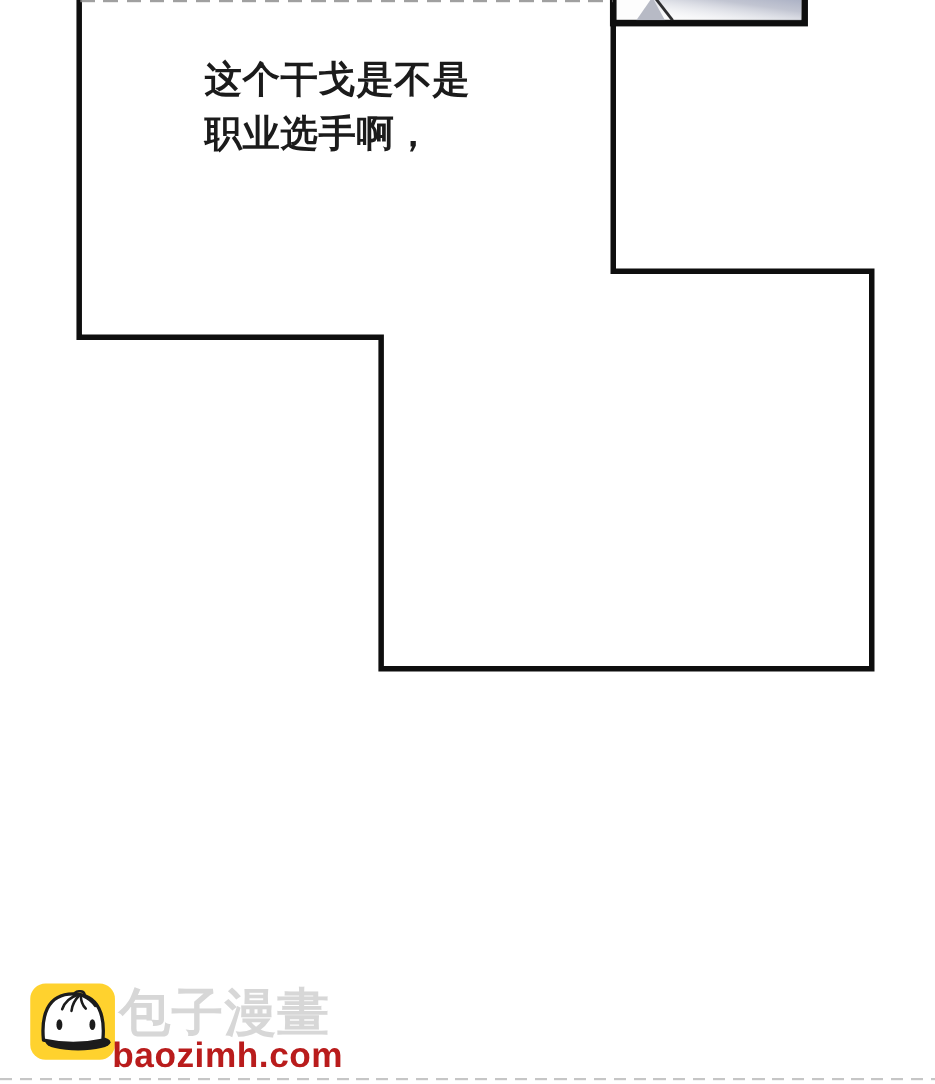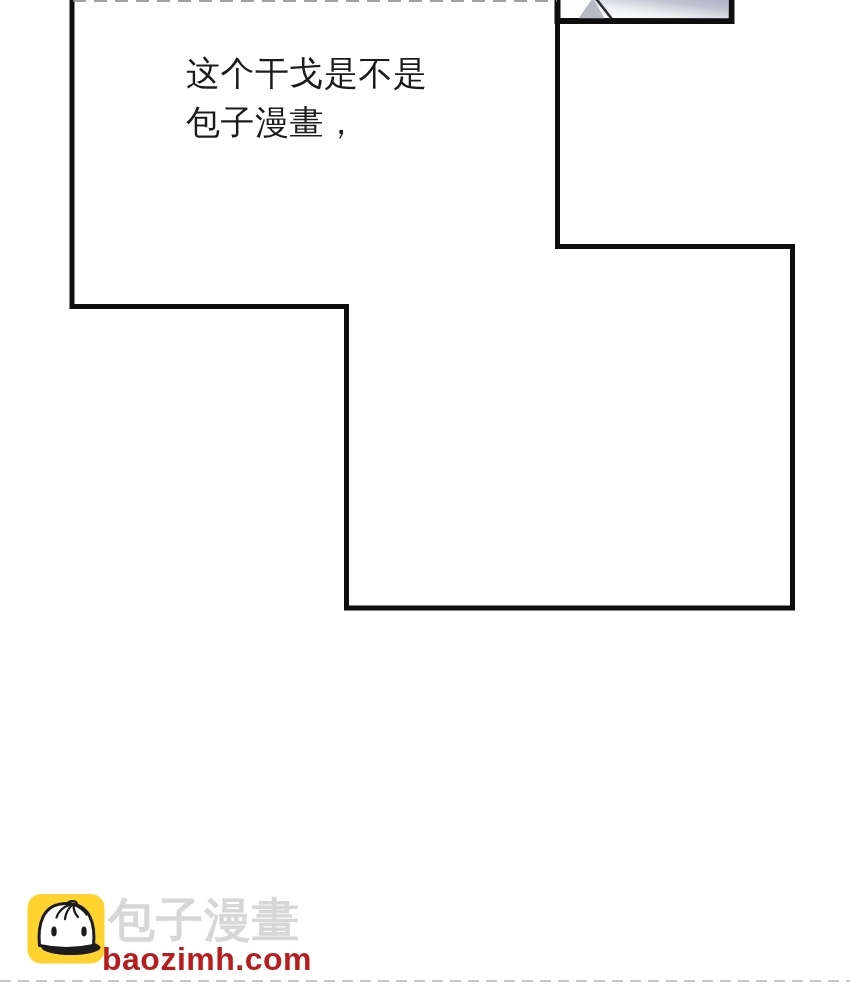--- a/index.html
+++ b/index.html
@@ -28,21 +28,21 @@
     left: 73px;
     top: 0;
     width: 484px;
     height: 2px;
     background: repeating-linear-gradient(90deg, #8f8f8f 0 13px, transparent 13px 21px);
     opacity: 0.85;
   }
   .speech {
     position: absolute;
     color: #1b1b1b;
-    font-weight: 400;
+    font-weight: 700;
     font-size: 34px;
     letter-spacing: 0.5px;
     white-space: nowrap;
   }
   .speech-1 { left: 186px; top: 49px;  line-height: 48.5px; }
   .speech-2 { left: 458px; top: 383px; line-height: 46px; }
   .watermark {
     position: absolute;
     left: 0; top: 16px; width: 786px; height: 985px;
     pointer-events: none;
@@ -110,21 +110,21 @@
       <rect x="592" y="-1" width="137" height="20" fill="url(#boxgrad)"></rect>
       <polygon points="578.5,18.5 593,-2.5 604.5,18.5" fill="#b7bac5"></polygon>
       <line x1="594" y1="-4" x2="611.5" y2="18.5" stroke="#2e2e30" stroke-width="2.6"></line>
     </g>
   </svg>
 
   <div class="top-edge-remnant"></div>
 
   <div class="speech speech-1">
     <div>这个干戈是不是</div>
-    <div>包子漫畫，</div>
+    <div>职业选手啊，</div>
   </div>
 
 
   <div class="watermark">
     <svg class="mascot" viewBox="0 0 78 71" xmlns="http://www.w3.org/2000/svg">
       <rect x="0.5" y="1" width="77" height="69.5" rx="14" fill="#ffd22e"></rect>
       <ellipse cx="44" cy="54.5" rx="29.5" ry="7.5" fill="#1c1c1c"></ellipse>
       <path d="M 12.5 52.5 C 10.5 32 15 10.5 39.5 10.5 C 64 10.5 68.5 32 66.5 52.5 Q 39.5 58.5 12.5 52.5 Z" fill="#ffffff" stroke="#1c1c1c" stroke-width="3" stroke-linejoin="round"></path>
       <g fill="none" stroke="#1c1c1c" stroke-width="2.3" stroke-linecap="round">
         <path d="M 40 12 C 40.5 7.5 49 6.5 50 11"></path>

